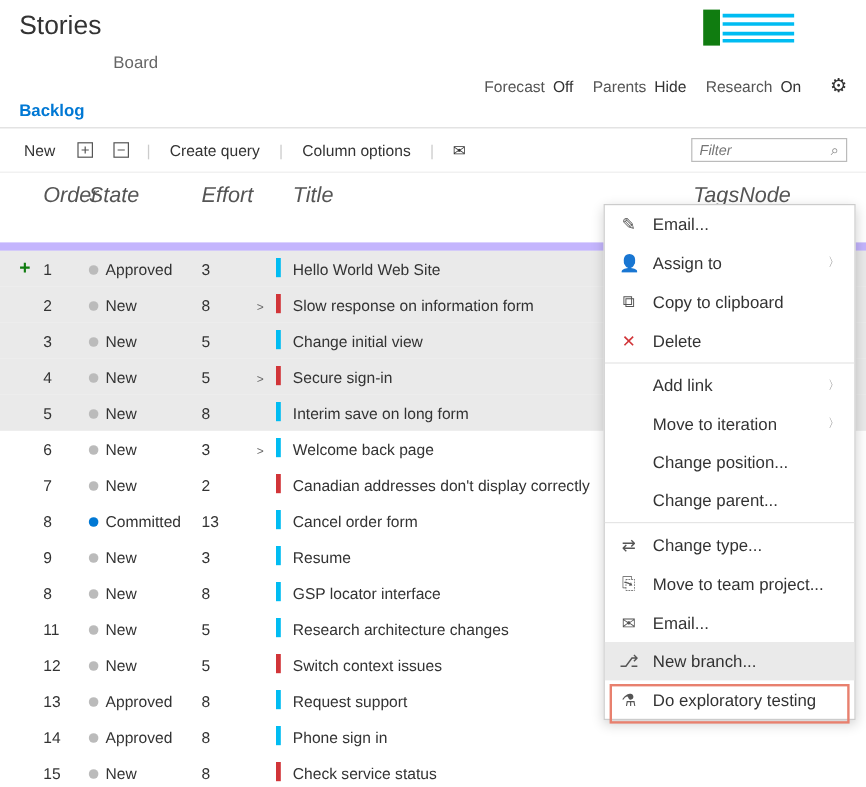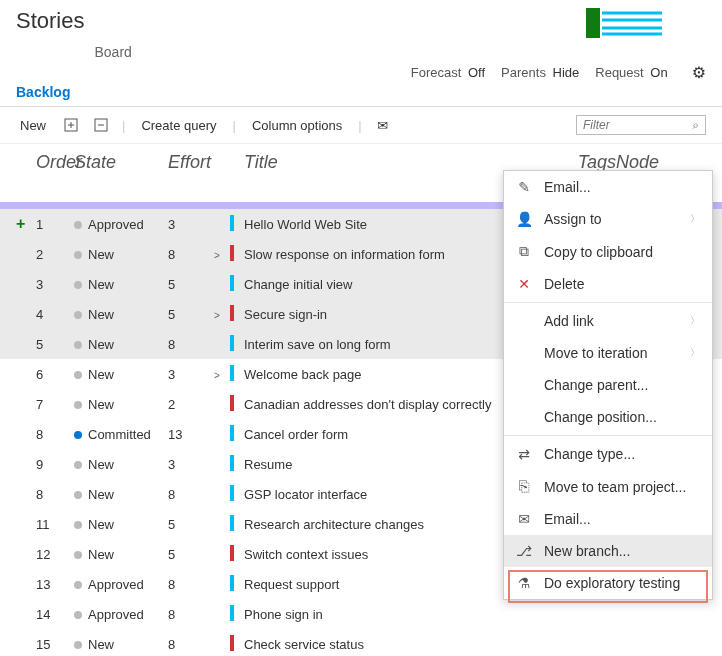--- a/index.html
+++ b/index.html
@@ -69,21 +69,21 @@
 </div>
 
 <div class="topbar">
   <div class="tabs">
     <span class="tab active">Backlog</span>
     <span class="tab">Board</span>
   </div>
   <div class="opts">
     <span><span>Forecast</span> <span class="opt-val">Off</span></span>
     <span><span>Parents</span> <span class="opt-val">Hide</span></span>
-    <span><span>Request</span> <span class="opt-val">On</span></span>
+    <span><span>Research</span> <span class="opt-val">On</span></span>
     <span class="gear">⚙</span>
   </div>
 </div>
 
 <div class="toolbar">
   <span class="tool-btn">New</span>
   <span class="icon-btn">
       <svg width="14" height="14">
         <rect x="1" y="1" width="12" height="12" fill="none" stroke="#555"></rect>
         <line x1="4" y1="7" x2="10" y2="7" stroke="#555"></line>
@@ -324,25 +324,25 @@
       <span>Add link</span>
       <span class="ctx-arrow">〉</span>
     </div>
     <div class="ctx-item">
       <span class="ctx-icon"></span>
       <span>Move to iteration</span>
       <span class="ctx-arrow">〉</span>
     </div>
     <div class="ctx-item">
       <span class="ctx-icon"></span>
+      <span>Change position...</span>
+    </div>
+    <div class="ctx-item">
+      <span class="ctx-icon"></span>
       <span>Change parent...</span>
-    </div>
-    <div class="ctx-item">
-      <span class="ctx-icon"></span>
-      <span>Change position...</span>
     </div>
     <div class="ctx-sep"></div>
     <div class="ctx-item">
       <span class="ctx-icon">⇄</span>
       <span>Change type...</span>
     </div>
     <div class="ctx-item">
       <span class="ctx-icon">⎘</span>
       <span>Move to team project...</span>
     </div>

